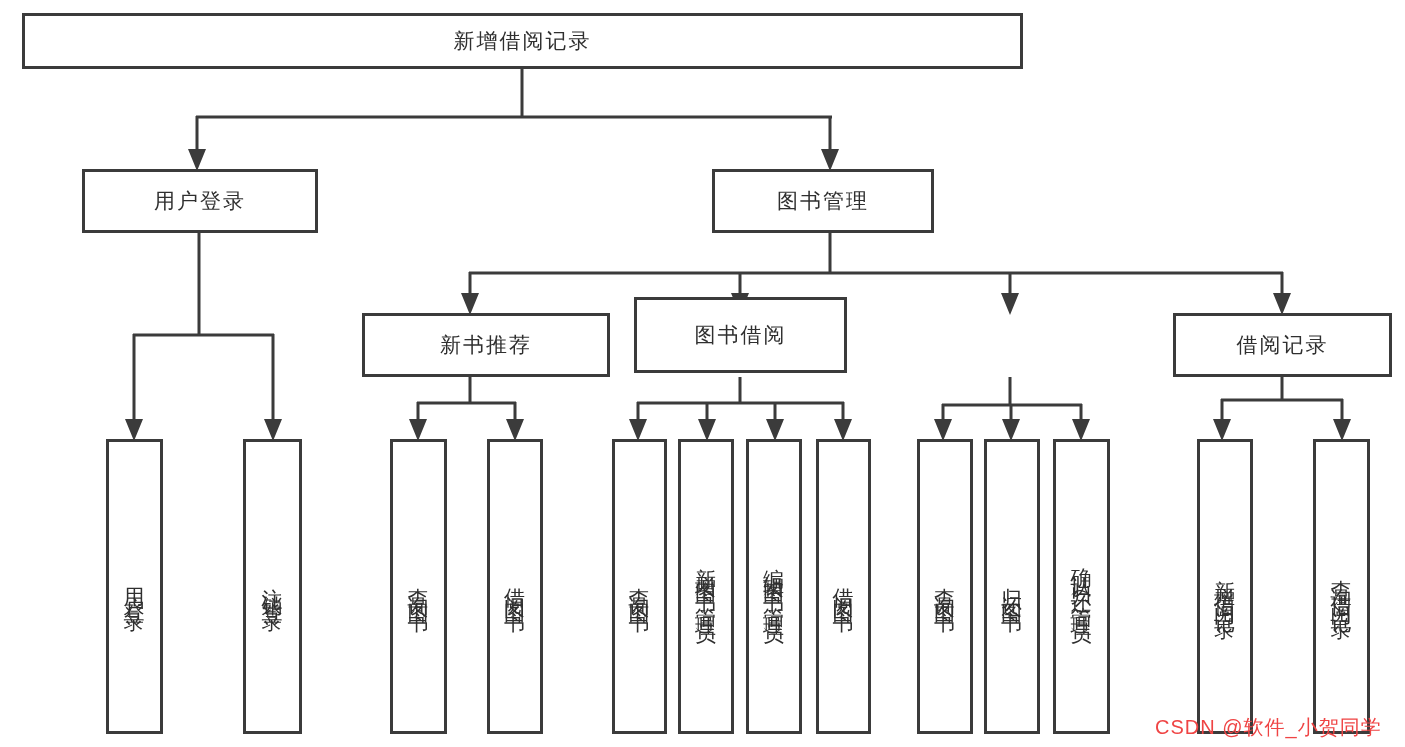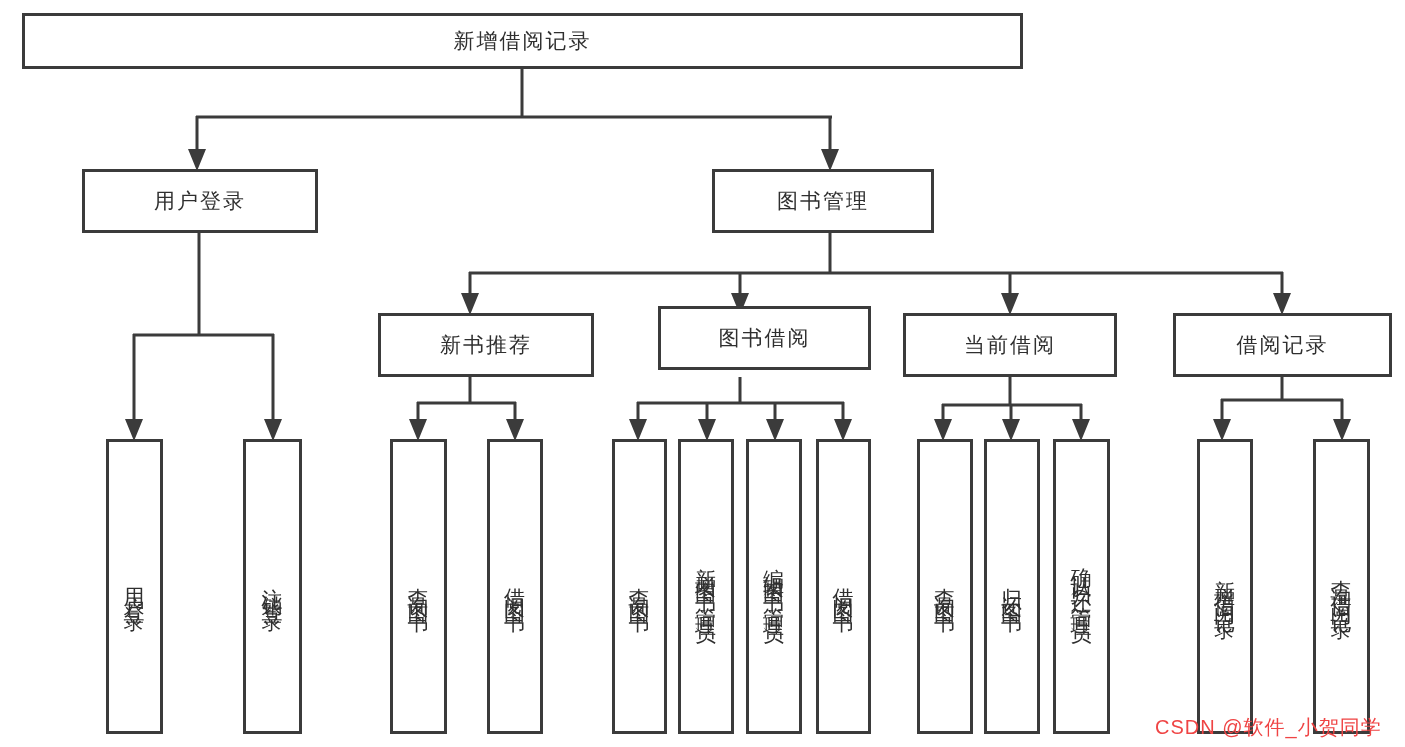--- a/index.html
+++ b/index.html
@@ -69,23 +69,22 @@
              M934 419 L952 419 L943 441 Z  M1002 419 L1020 419 L1011 441 Z
              M1072 419 L1090 419 L1081 441 Z
              M1213 419 L1231 419 L1222 441 Z  M1333 419 L1351 419 L1342 441 Z"></path>
   </svg>
 
   <div class="node" style="left:22px;top:13px;width:1001px;height:56px;">新增借阅记录</div>
 
   <div class="node" style="left:82px;top:169px;width:236px;height:64px;">用户登录</div>
   <div class="node" style="left:712px;top:169px;width:222px;height:64px;">图书管理</div>
 
-  <div class="node" style="left:362px;top:313px;width:216px;height:64px;margin-left:16px;">新书推荐</div>
-  <div class="node" style="left:634px;top:306px;width:213px;height:64px;margin-left:24px;">图书借阅</div>
-  <div class="node" style="left:903px;top:313px;width:214px;height:64px;">当前借阅</div>
+  <div class="node" style="left:362px;top:313px;width:248px;height:64px;">新书推荐</div>
+  <div class="node" style="left:634px;top:297px;width:213px;height:76px;">图书借阅</div>
   <div class="node" style="left:1173px;top:313px;width:219px;height:64px;">借阅记录</div>
 
   <div class="node leaf" style="left:106px;top:439px;width:57px;height:295px;">
     <span class="vtext">用户登录</span>
   </div>
   <div class="node leaf" style="left:243px;top:439px;width:59px;height:295px;">
     <span class="vtext">注销登录</span>
   </div>
 
   <div class="node leaf" style="left:390px;top:439px;width:57px;height:295px;">

